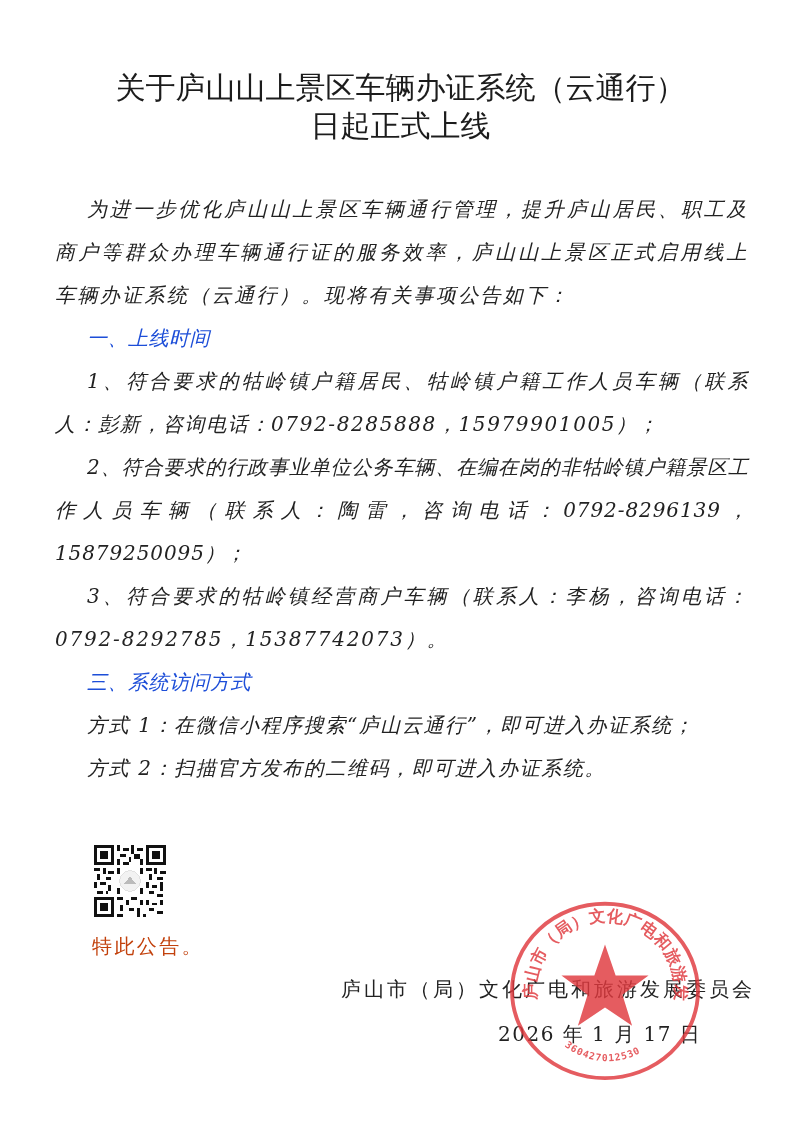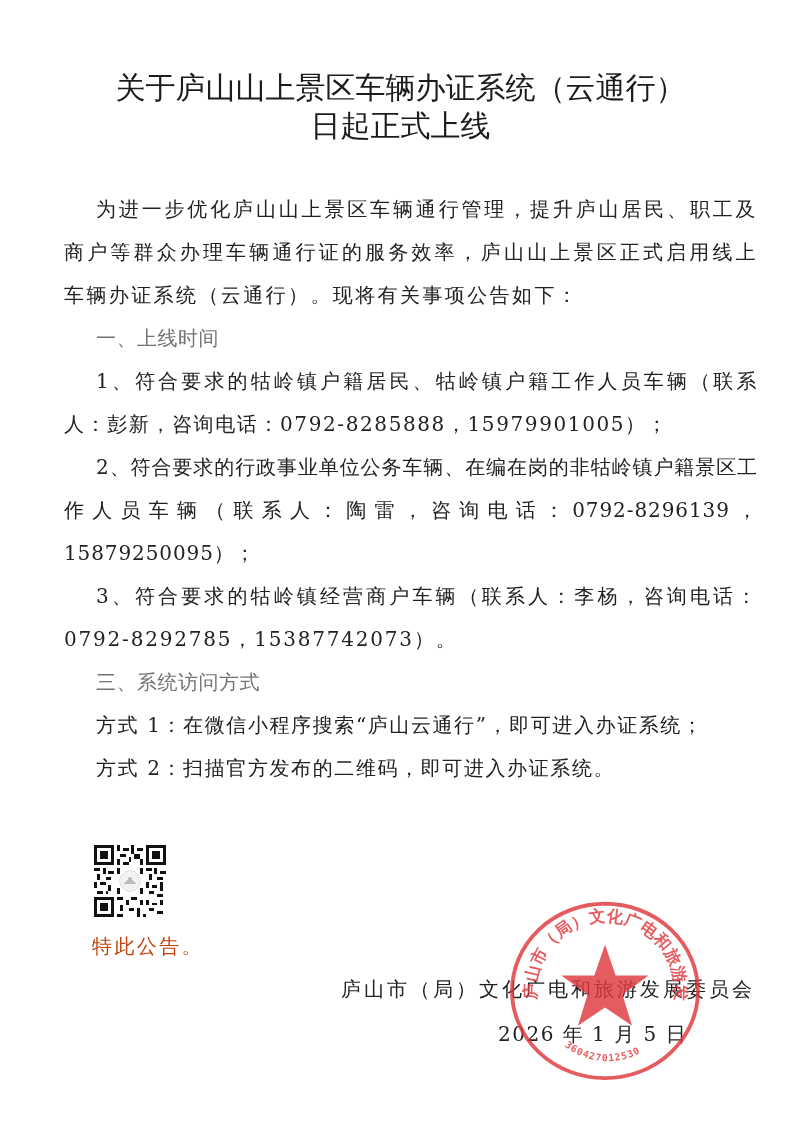--- a/index.html
+++ b/index.html
@@ -30,41 +30,42 @@
       font-size: 30px;
       color: #1c1c1c;
       letter-spacing: 0px;
       line-height: 36px;
     }
     .title.l1 { top: 70px; }
     .title.l2 { top: 108px; }
 
     .body-text {
       position: absolute;
-      left: 64px;
+      left: 55px;
       width: 694px;
       font-family: "DejaVu Serif", "Liberation Serif", serif;
       font-size: 20px;
       line-height: 43px;
       color: #222;
       text-align: justify;
       text-align-last: left;
       letter-spacing: 2.4px;
+      font-style: italic;
     }
     .para {
       text-indent: 32px;
       margin: 0;
     }
     .heading {
       font-family: "DejaVu Sans", "Liberation Sans", sans-serif;
       font-size: 20px;
       letter-spacing: 0.5px;
       padding-left: 32px;
       margin: 0;
-      color: #737373;
+      color: #1d4ed8;
     }
 
     .qr {
       position: absolute;
       left: 94px;
       top: 845px;
       width: 72px;
       height: 72px;
     }
     .closing {
@@ -200,21 +201,21 @@
         <rect x="16" y="15" width="1" height="2"></rect>
     </g>
 
     <circle cx="12.5" cy="12.5" r="3.6" fill="#f2f2f2" stroke="#ddd" stroke-width="0.3"></circle>
     <path d="M10.3 13.5 L12.5 11 L14.7 13.5 Z" fill="#bbb"></path>
   </svg>
 
   <div class="closing">特此公告。</div>
 
   <div class="sign-org">庐山市（局）文化广电和旅游发展委员会</div>
-  <div class="sign-date">2026 年 1 月 5 日</div>
+  <div class="sign-date">2026 年 1 月 17 日</div>
 
   <svg class="seal" viewBox="0 0 200 190">
     <defs>
       <path id="sealArc" d="M 30 110 A 72 72 0 1 1 172 106"></path>
       <path id="sealBottom" d="M 55 150 A 70 70 0 0 0 150 150"></path>
     </defs>
     <ellipse cx="100" cy="96" rx="96" ry="90" fill="none" stroke="#e0393e" stroke-width="4"></ellipse>
     <text font-family="DejaVu Sans, sans-serif" font-size="17" fill="#e0393e" letter-spacing="0.5" font-weight="bold">
       <textPath href="#sealArc" startOffset="2%">庐山市（局）文化广电和旅游发展委员会</textPath>
     </text>

